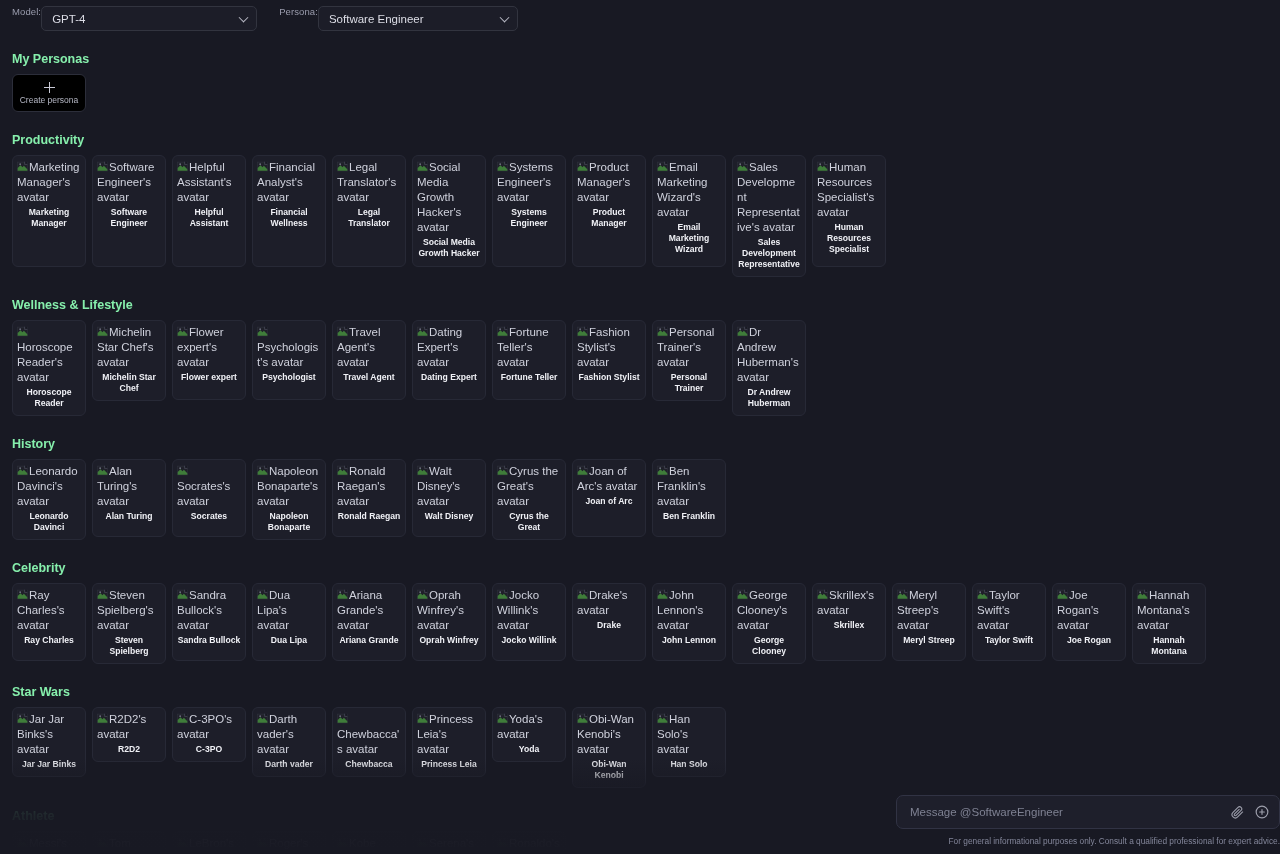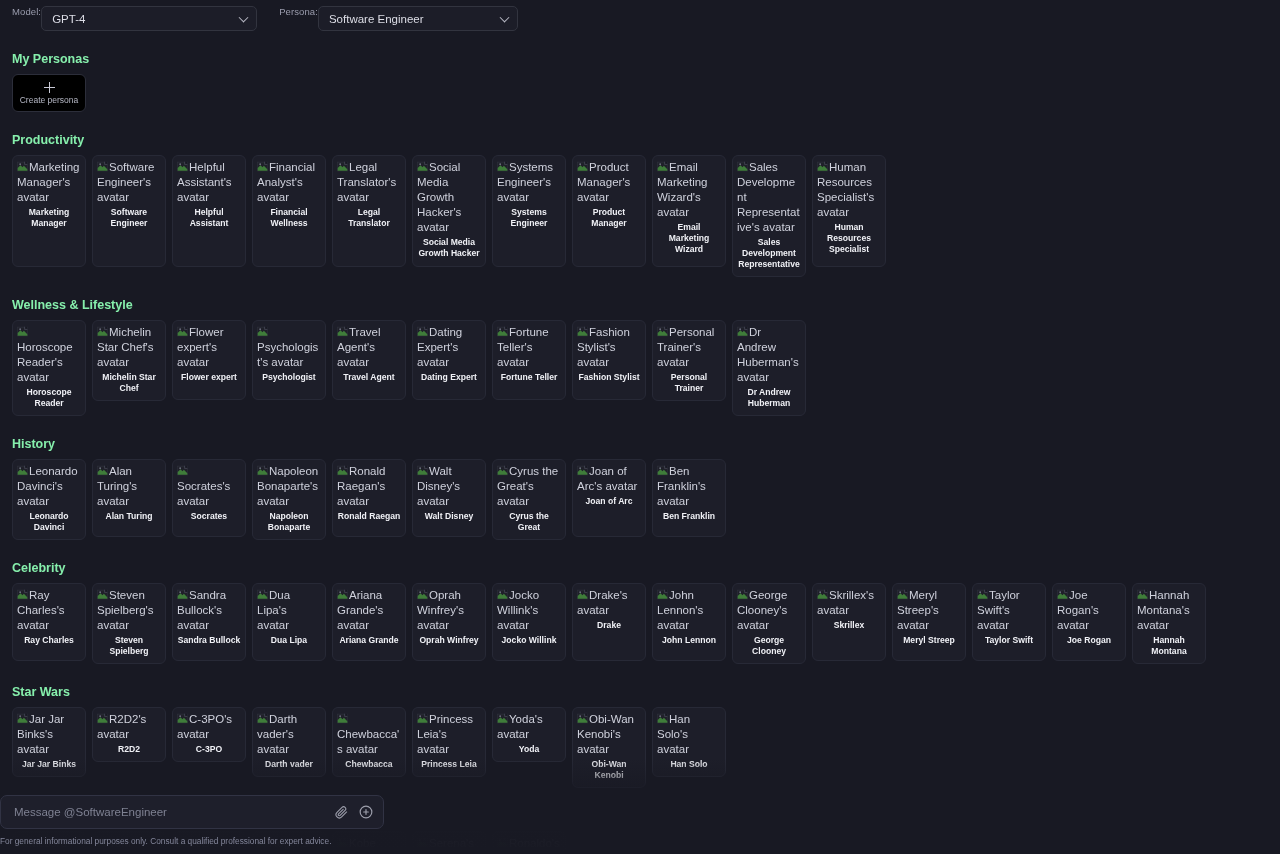--- a/index.html
+++ b/index.html
@@ -158,26 +158,26 @@
                 rgba(24,25,35,0.72) 32%,
                 rgba(24,25,35,0.94) 60%,
                 #181923 100%);
     pointer-events: none;
     z-index: 5;
   }
 
   
   .composer {
     position: absolute;
-    left: 0; right: 16px;
+    left: 0; right: 0;
     bottom: 8px;
     z-index: 10;
     display: flex;
     flex-direction: column;
-    align-items: flex-start;
+    align-items: flex-end;
   }
   .composer-inner {
     width: 384px;
     height: 34px;
     background: #1e1f2b;
     border: 1px solid #33354300;
     border: 1px solid #313344;
     border-radius: 7px;
     display: flex;
     align-items: center;

